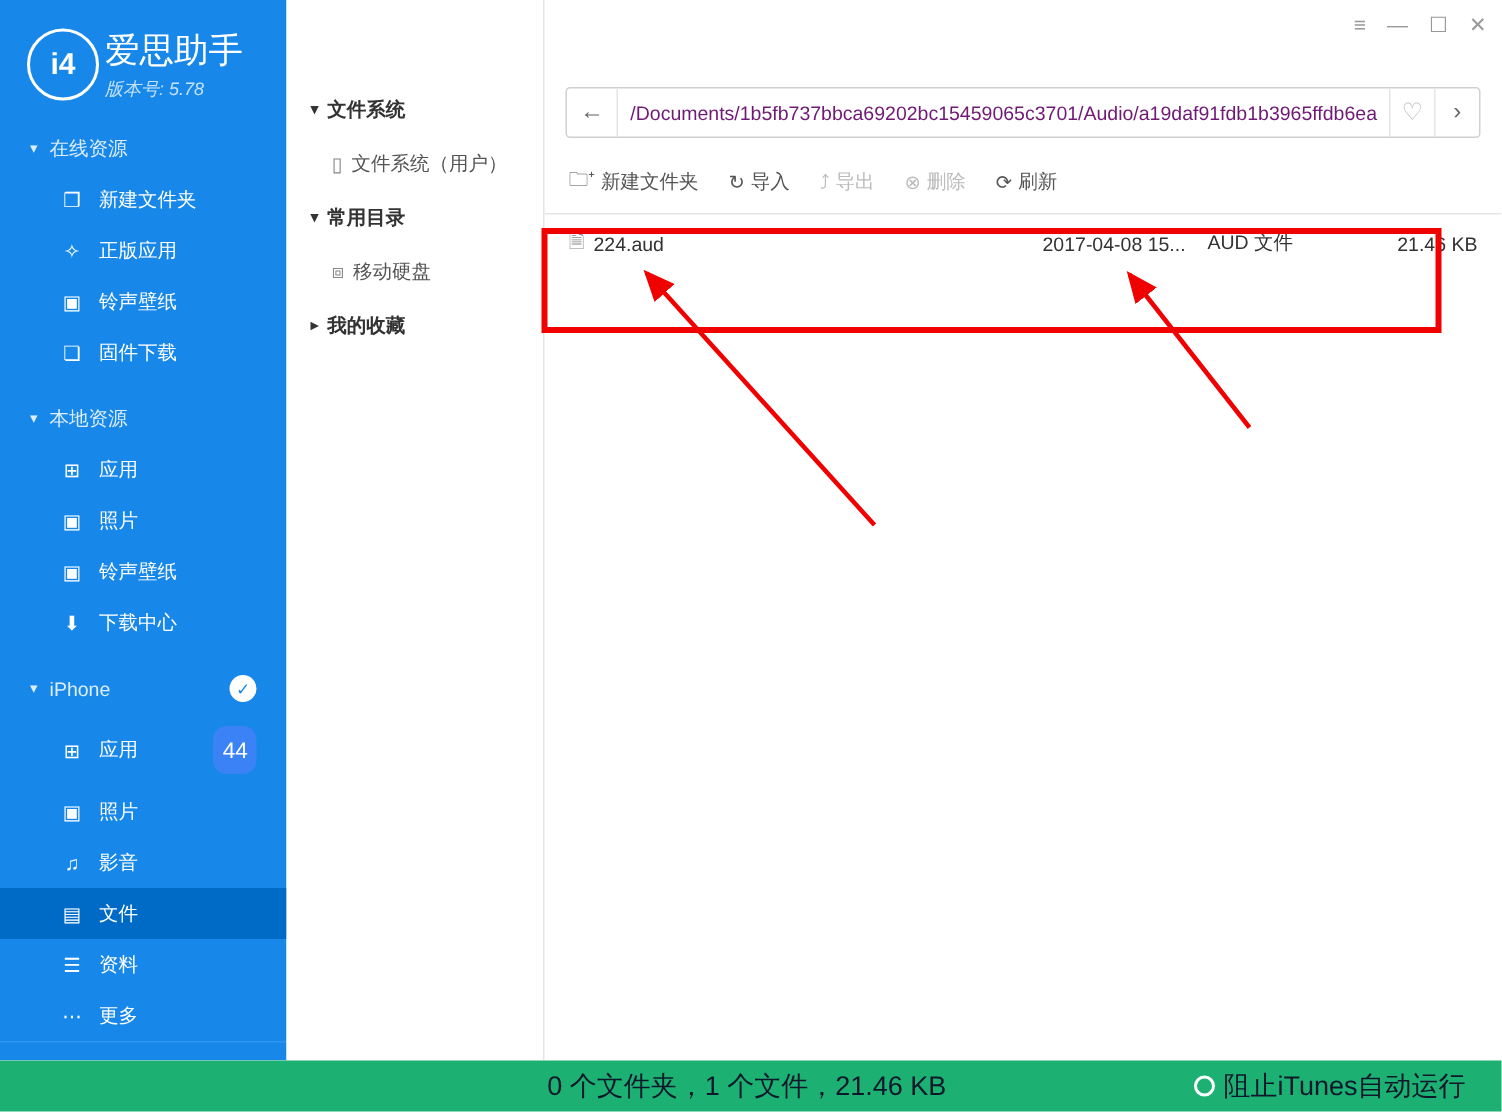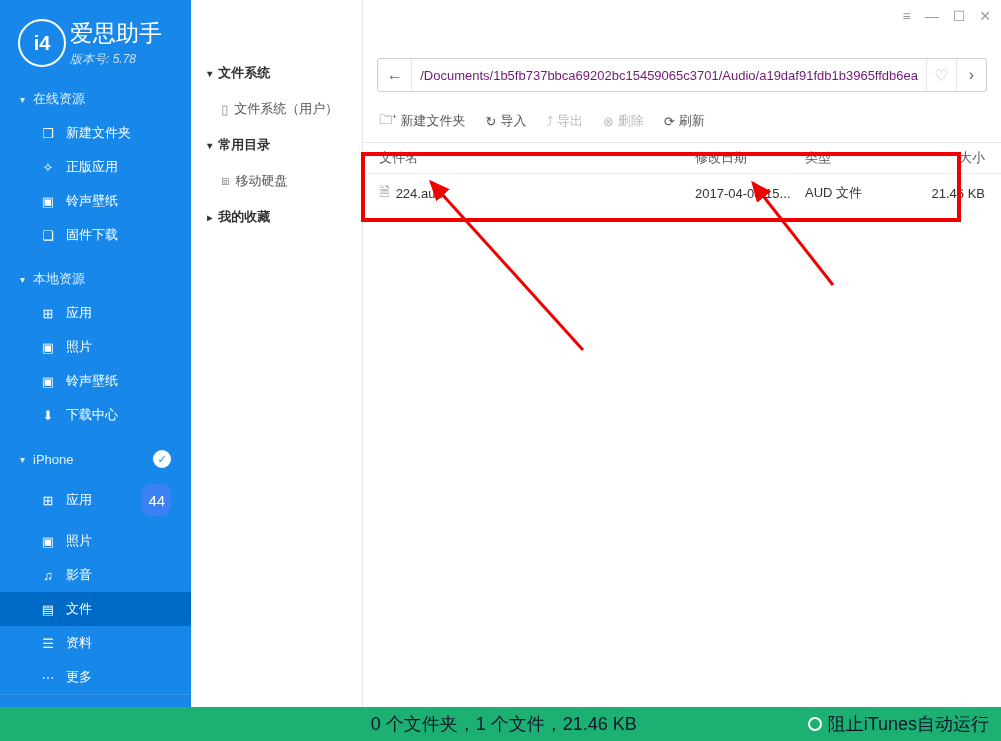--- a/index.html
+++ b/index.html
@@ -54,21 +54,21 @@
 .table-row { display: flex; font-size: 13px; color: #333; padding: 8px 16px; align-items: center; }
 .table-row .file-icon { margin-right: 6px; color: #888; }
 
 
 .red-box { position: absolute; border: 4px solid #F10000; pointer-events: none; }
 .arrow-svg { position: absolute; pointer-events: none; }
 
 
 .status-bar { height: 34px; background: #1DB073; color: #0f172a; display: flex; align-items: center; font-size: 18px; }
 .status-center { flex: 1; text-align: center; }
-.status-right { display: flex; align-items: center; gap: 6px; padding-right: 12px; cursor: pointer; }
+.status-right { display: flex; align-items: center; gap: 6px; padding-right: 24px; cursor: pointer; }
 .status-right .circle { width: 14px; height: 14px; border: 2px solid #fff; border-radius: 50%; }
 </style>
 </head>
 <body>
 
 <div class="main-area">
 
   <div class="sidebar">
     <div class="logo-area">
       <div class="logo-circle">i4</div>
@@ -214,26 +214,20 @@
       <div class="tool disabled">
           <span>⊗</span>
           <span>删除</span>
         </div>
       <div class="tool">
           <span>⟳</span>
           <span>刷新</span>
         </div>
     </div>
 
-    <div class="table-header">
-      <div class="col-name">文件名</div>
-      <div class="col-date">修改日期</div>
-      <div class="col-type">类型</div>
-      <div class="col-size">大小</div>
-    </div>
 
     <div class="table-row">
       <div class="col-name" style="display:flex;align-items:center;">
           <span class="file-icon">🗎</span>
           <span>224.aud</span>
         </div>
       <div class="col-date">2017-04-08 15...</div>
       <div class="col-type">AUD 文件</div>
       <div class="col-size">21.46 KB</div>
     </div>

